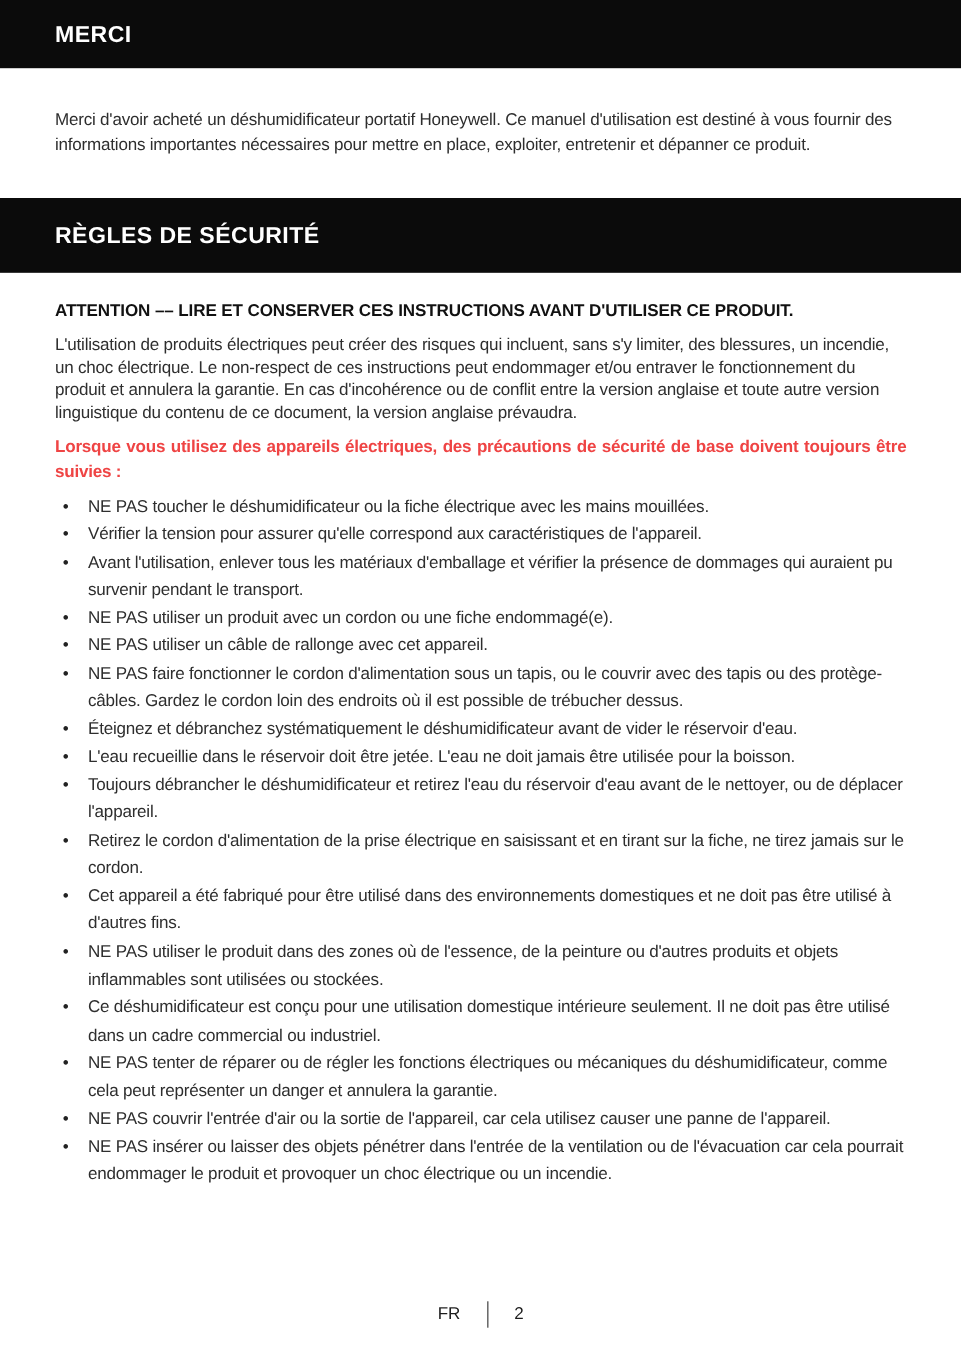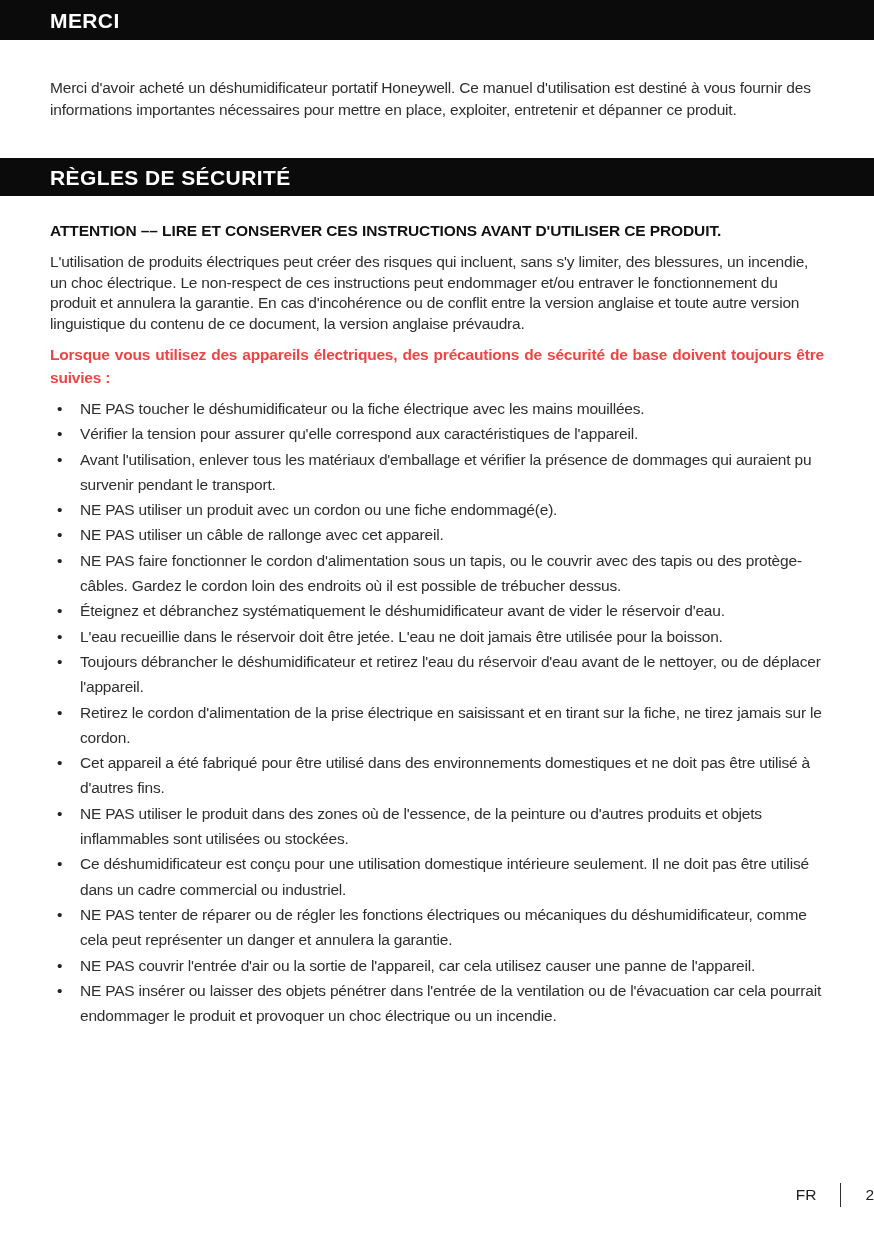--- a/index.html
+++ b/index.html
@@ -11,36 +11,36 @@
     width: 874px;
     height: 1240px;
     position: relative;
     font-family: "Liberation Sans", sans-serif;
     color: #2e2e2e;
     -webkit-font-smoothing: antialiased;
     overflow: hidden;
   }
   .header-bar {
     background: #0b0b0b;
-    height: 40px;
+    height: 62px;
     display: flex;
     align-items: center;
     padding-left: 50px;
     box-sizing: border-box;
   }
   .header-bar .bar-title {
     color: #ffffff;
     font-size: 21px;
     font-weight: bold;
     letter-spacing: 0.4px;
     line-height: 1;
   }
   #safety-bar {
     margin-top: 37px;
-    height: 38px;
+    height: 68px;
     text-align: center;
   }
   .body-text {
     font-size: 15.5px;
     letter-spacing: -0.2px;
     line-height: 22px;
     margin: 0 50px;
   }
   #intro-paragraph {
     margin-top: 37px;
@@ -82,21 +82,21 @@
   }
   .bullet-text {
     flex: 1;
   }
   #page-footer {
     position: absolute;
     left: 0;
     right: 0;
     bottom: 33px;
     display: flex;
-    justify-content: flex-end;
+    justify-content: center;
     align-items: center;
     gap: 24px;
     font-size: 15.5px;
     color: #1c1c1c;
   }
   .footer-divider {
     width: 1px;
     height: 24px;
     background: #2e2e2e;
   }

